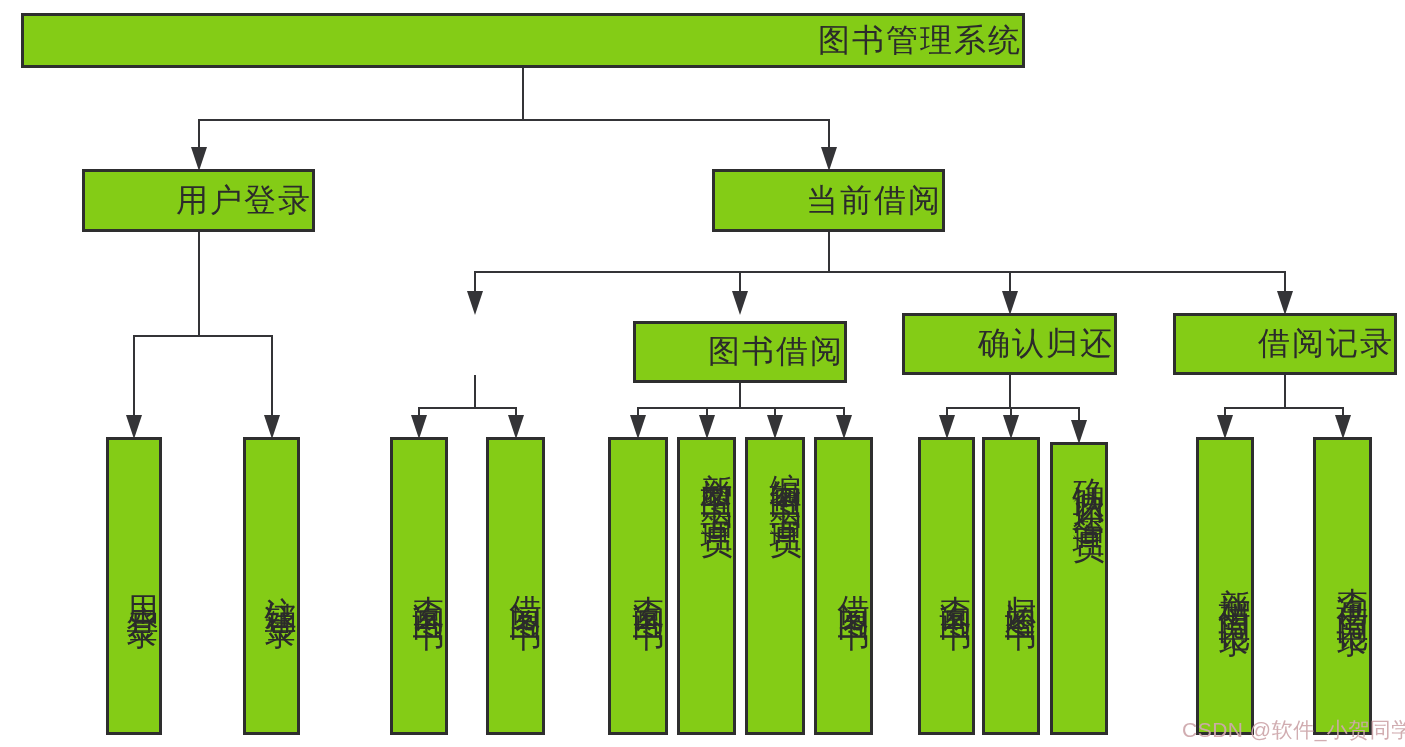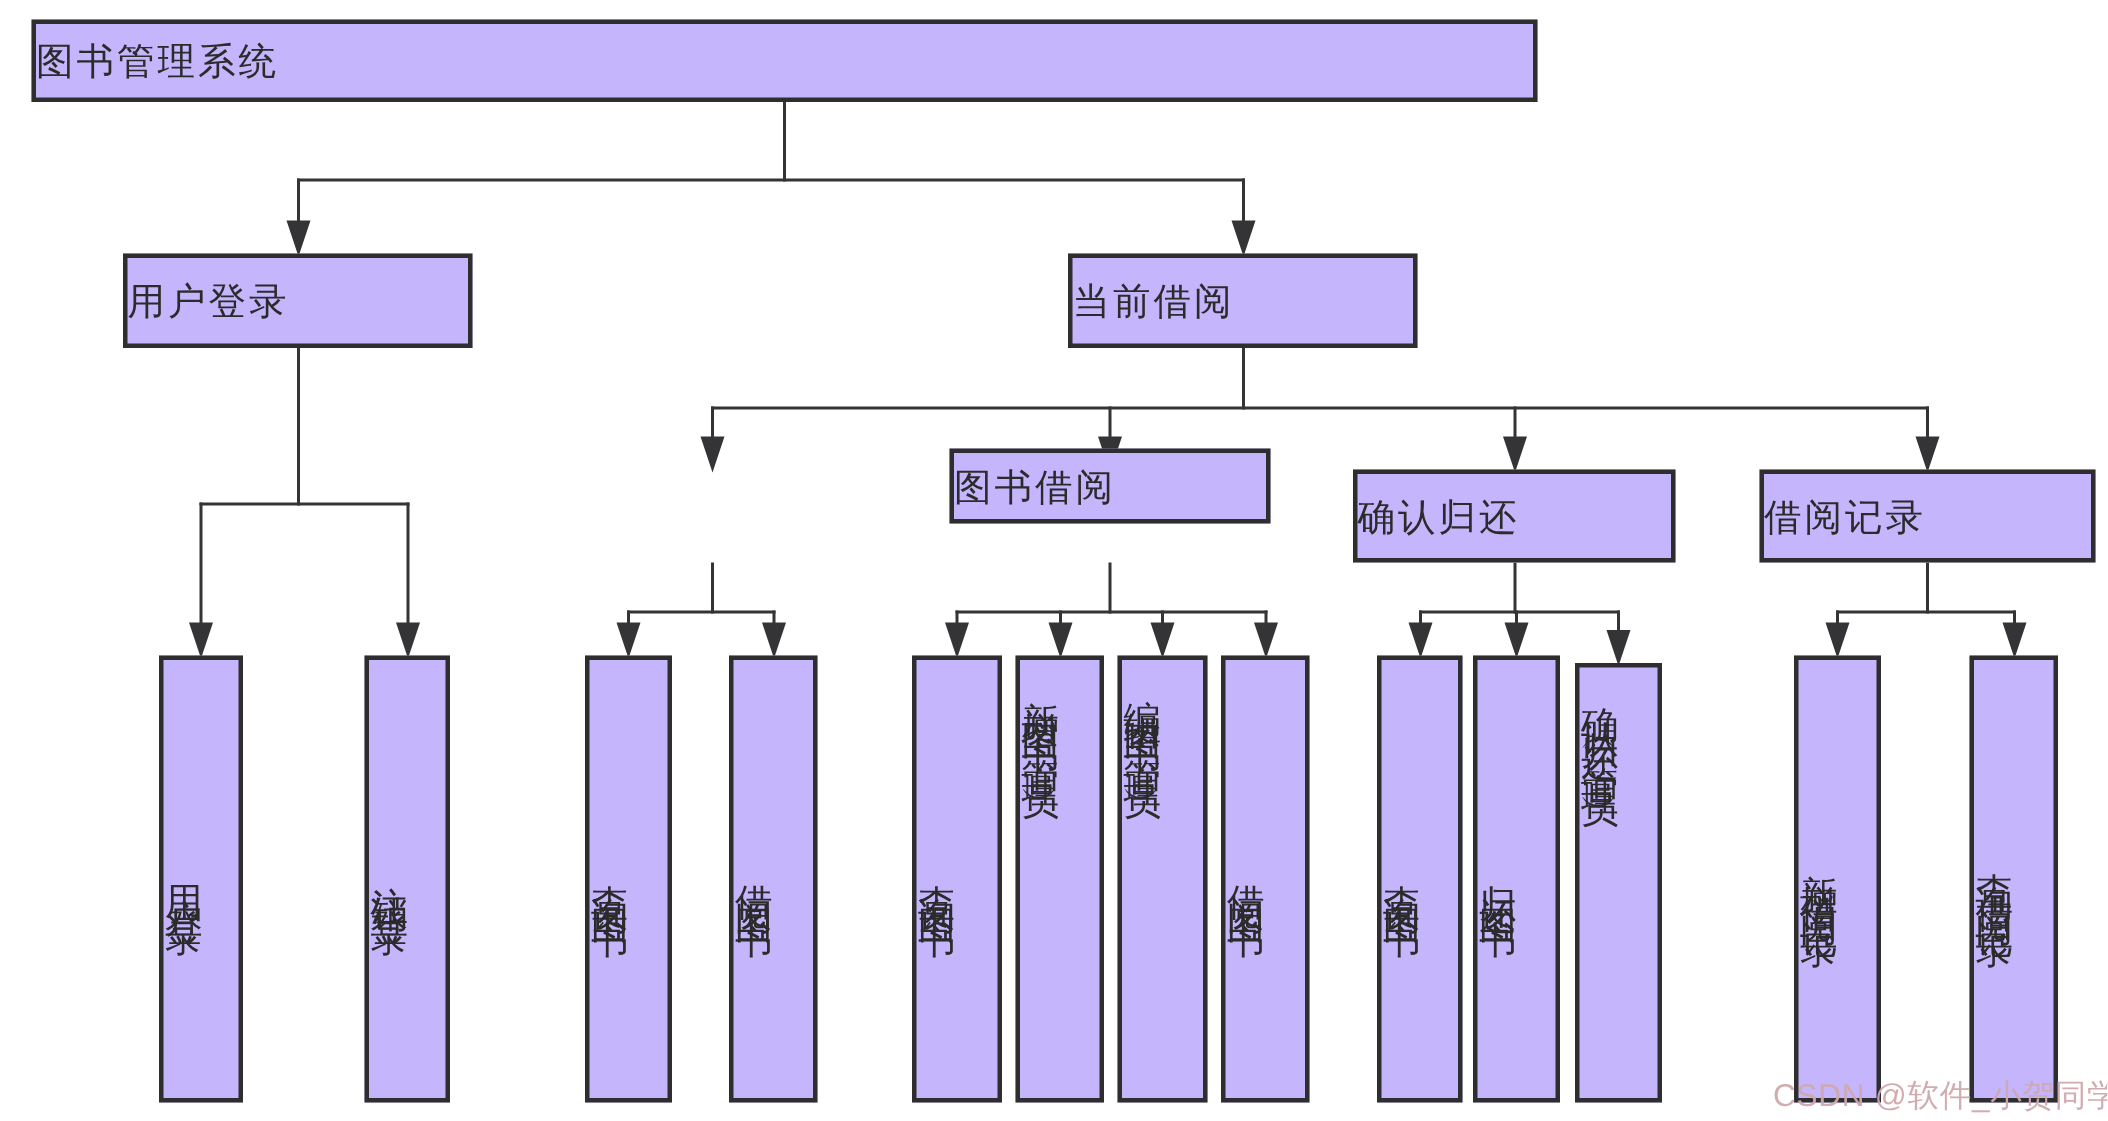--- a/index.html
+++ b/index.html
@@ -12,26 +12,26 @@
     width: 1405px;
     height: 747px;
     background: #ffffff;
     font-family: "Liberation Sans", sans-serif;
     overflow: hidden;
   }
   .node {
     position: absolute;
     box-sizing: border-box;
     border: 3px solid #2e2e2e;
-    background: #c4b5fd;
+    background: #84cc16;
     color: #2b2b2b;
     display: flex;
     align-items: center;
-    justify-content: flex-start;
-    font-size: 25px;
+    justify-content: flex-end;
+    font-size: 32px;
     z-index: 2;
   }
   .node .lbl {
     letter-spacing: 2px;
     white-space: nowrap;
   }
   .node.vertical .lbl {
     writing-mode: vertical-rl;
     text-orientation: mixed;
     letter-spacing: 8px;
@@ -76,21 +76,21 @@
   <div class="watermark">CSDN @软件_小贺同学</div>
 <div class="node" style="left: 21px; top: 13px; width: 1004px; height: 55px;">
       <span class="lbl">图书管理系统</span>
     </div>
     <div class="node" style="left: 82px; top: 169px; width: 233px; height: 63px;">
       <span class="lbl">用户登录</span>
     </div>
     <div class="node" style="left: 712px; top: 169px; width: 233px; height: 63px;">
       <span class="lbl">当前借阅</span>
     </div>
-    <div class="node" style="left: 633px; top: 299px; width: 214px; height: 50px;">
+    <div class="node" style="left: 633px; top: 321px; width: 214px; height: 62px;">
       <span class="lbl">图书借阅</span>
     </div>
     <div class="node" style="left: 902px; top: 313px; width: 215px; height: 62px;">
       <span class="lbl">确认归还</span>
     </div>
     <div class="node" style="left: 1173px; top: 313px; width: 224px; height: 62px;">
       <span class="lbl">借阅记录</span>
     </div>
     <div class="node vertical" style="left: 106px; top: 437px; width: 56px; height: 298px;">
       <span class="lbl">用户登录</span>

